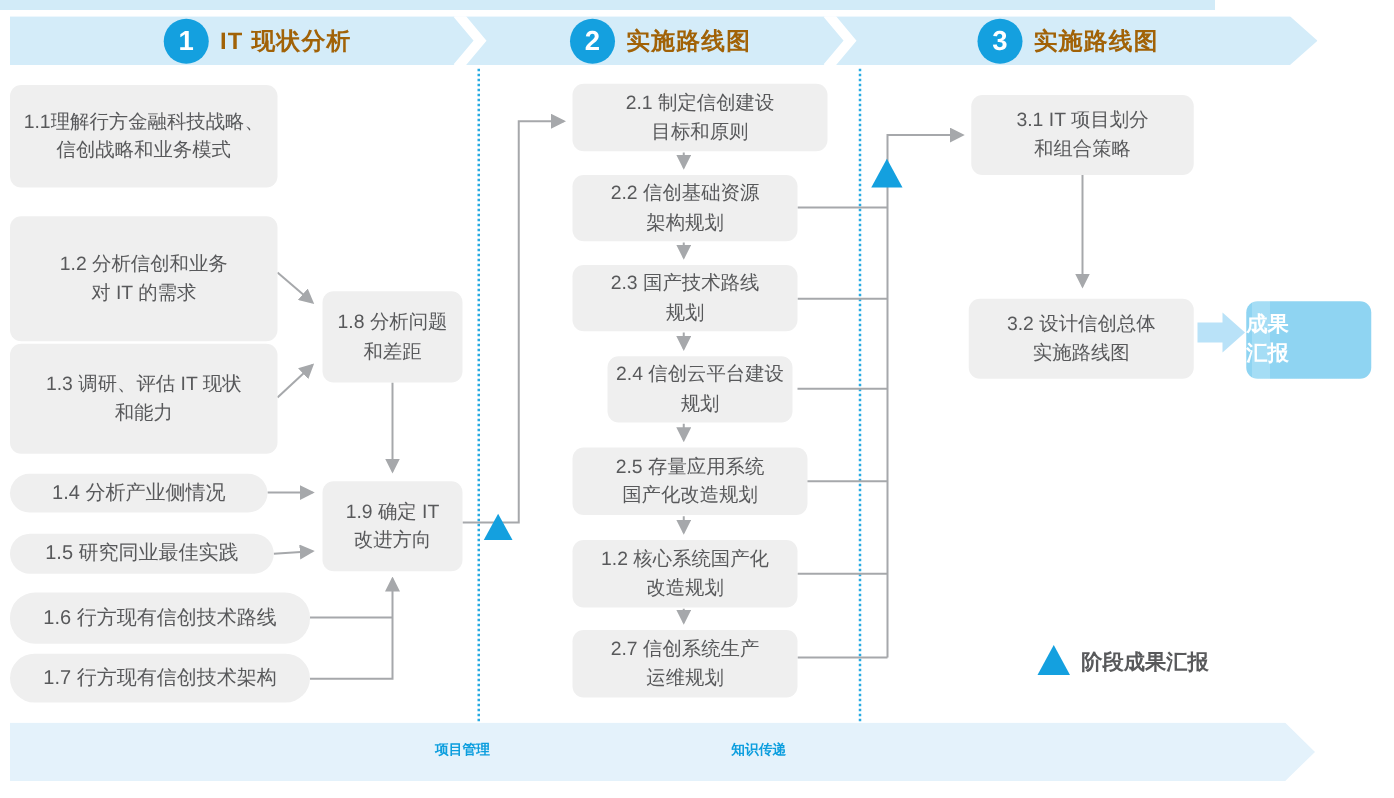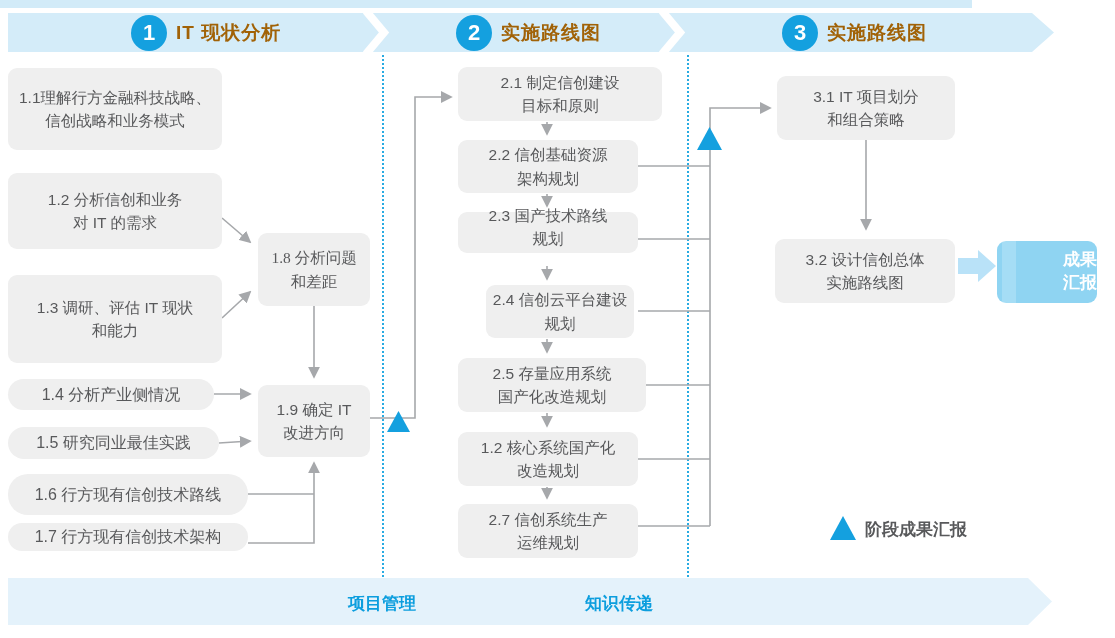--- a/index.html
+++ b/index.html
@@ -28,51 +28,51 @@
   .d1{left:382px;} .d2{left:687px;}
   
   .gbox{
     position:absolute;background:#efefef;border-radius:9px;color:#58595b;
     display:flex;flex-direction:column;justify-content:center;text-align:center;
     font-size:15.5px;line-height:1.5;box-sizing:border-box;padding:3px 6px;
   }
   .gbox span{display:block;}
   .pill{border-radius:20px;font-size:16px;}
   .b11{left:8px;top:68px;width:214px;height:82px;}
-  .b12{left:8px;top:173px;width:214px;height:76px;}
+  .b12{left:8px;top:173px;width:214px;height:100px;}
   .b13{left:8px;top:275px;width:214px;height:88px;}
   .b14{left:8px;top:379px;width:206px;height:31px;}
   .b15{left:8px;top:427px;width:211px;height:32px;}
   .b16{left:8px;top:474px;width:240px;height:41px;}
-  .b17{left:8px;top:523px;width:240px;height:28px;text-align:center;}
-  .b18{left:258px;top:233px;width:112px;height:73px;font-family:Liberation Serif, serif;}
+  .b17{left:8px;top:523px;width:240px;height:39px;text-align:center;}
+  .b18{left:258px;top:233px;width:112px;height:73px;}
   .b19{left:258px;top:385px;width:112px;height:72px;}
   .b21{left:458px;top:67px;width:204px;height:54px;}
   .b22{left:458px;top:140px;width:180px;height:53px;}
-  .b23{left:458px;top:212px;width:180px;height:41px;justify-content:flex-end;}
+  .b23{left:458px;top:212px;width:180px;height:53px;}
   .b24{left:458px;top:285px;width:148px;height:53px;margin-left:28px;}
   .b25{left:458px;top:358px;width:188px;height:54px;}
   .b26{left:458px;top:432px;width:180px;height:54px;}
   .b27{left:458px;top:504px;width:180px;height:54px;}
   .b31{left:777px;top:76px;width:178px;height:64px;}
   .b32{left:775px;top:239px;width:180px;height:64px;}
   
   .result{
     position:absolute;left:997px;top:241px;width:100px;height:62px;border-radius:9px;
     background:linear-gradient(90deg,#8fd4f2 0 5px,#a5ddf5 5px 19px,#8fd4f2 19px);
     color:#ffffff;font-weight:bold;font-size:17px;line-height:1.35;
-    display:flex;flex-direction:column;justify-content:center;text-align:right;
+    display:flex;flex-direction:column;justify-content:center;text-align:left;
   }
   .result span{display:block;}
   
   .footer-ribbon{
     position:absolute;left:8px;top:578px;width:1044px;height:47px;background:#e4f2fb;
     clip-path:polygon(0 0,calc(100% - 24px) 0,100% 50%,calc(100% - 24px) 100%,0 100%);
   }
-  .footer-label{position:absolute;top:592px;font-weight:bold;font-size:17px;color:#0c9ede;white-space:nowrap;}
+  .footer-label{position:absolute;top:592px;font-weight:bold;font-size:11px;color:#0c9ede;white-space:nowrap;}
   .fl1{left:348px;} .fl2{left:585px;}
   
   .legend-label{position:absolute;left:865px;top:518px;font-weight:bold;font-size:17px;color:#58595b;}
   
   .overlay{position:absolute;left:0;top:0;width:1115px;height:638px;pointer-events:none;}
 </style>
 </head>
 <body>
 
 <div class="canvas">

